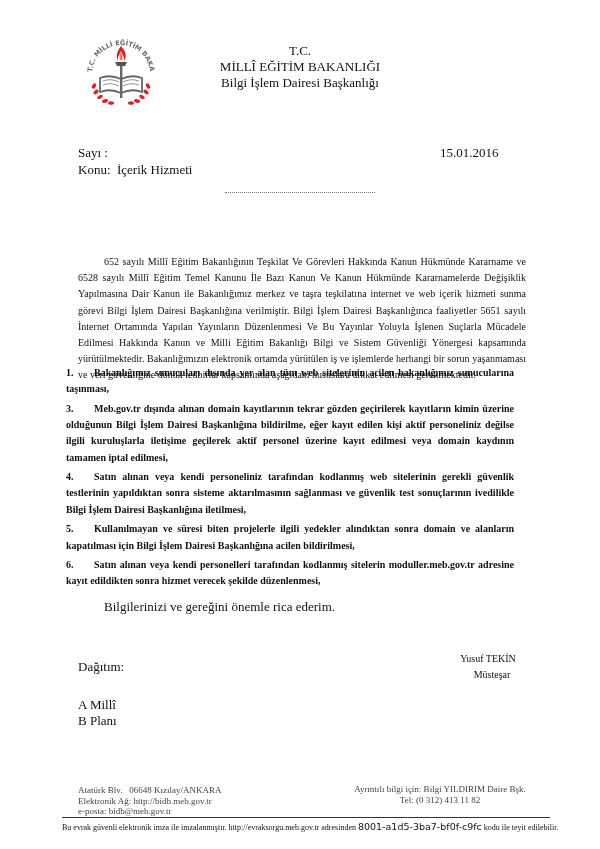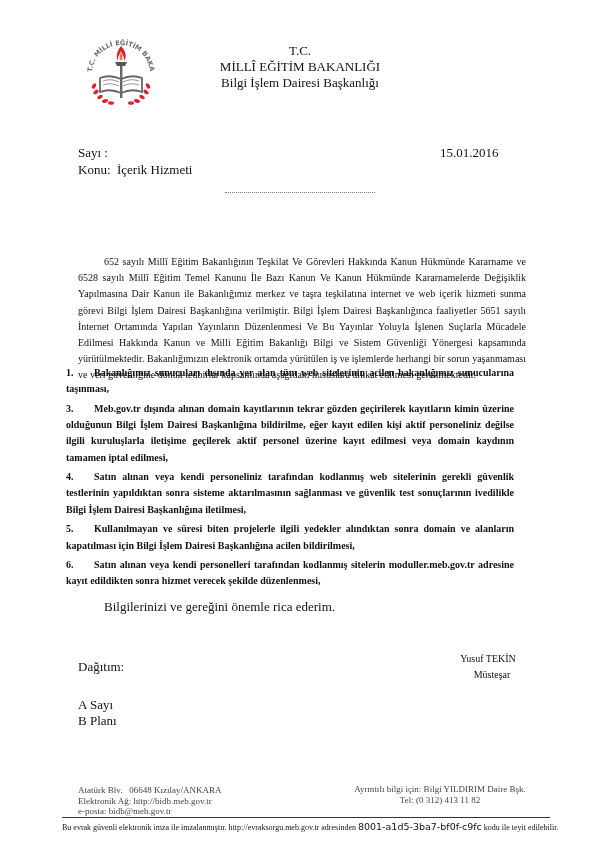--- a/index.html
+++ b/index.html
@@ -92,21 +92,21 @@
   <div class="item"><span class="num">5.</span><span>Kullanılmayan ve süresi biten projelerle ilgili yedekler alındıktan sonra domain ve alanların kapatılması için Bilgi İşlem Dairesi Başkanlığına acilen bildirilmesi,</span></div>
   <div class="item"><span class="num">6.</span><span>Satın alınan veya kendi personelleri tarafından kodlanmış sitelerin moduller.meb.gov.tr adresine kayıt edildikten sonra hizmet verecek şekilde düzenlenmesi,</span></div>
 </div>
 
 <div class="abs closing">Bilgilerinizi ve gereğini önemle rica ederim.</div>
 
 <div class="abs sig sig1">Yusuf TEKİN</div>
 <div class="abs sig sig2">Müsteşar</div>
 
 <div class="abs dist d0">Dağıtım:</div>
-<div class="abs dist d1">A Sayı</div>
+<div class="abs dist d1">A Millî</div>
 <div class="abs dist d2">B Planı</div>
 
 <div class="abs foot fl">
   <div style="white-space:pre">Atatürk Blv.   06648 Kızılay/ANKARA</div>
   <div>Elektronik Ağ: http://bidb.meb.gov.tr</div>
   <div>e-posta: bidb@meb.gov.tr</div>
 </div>
 <div class="abs foot fr">
   <div>Ayrıntılı bilgi için: Bilgi YILDIRIM Daire Bşk.</div>
   <div>Tel: (0 312) 413 11 82</div>

